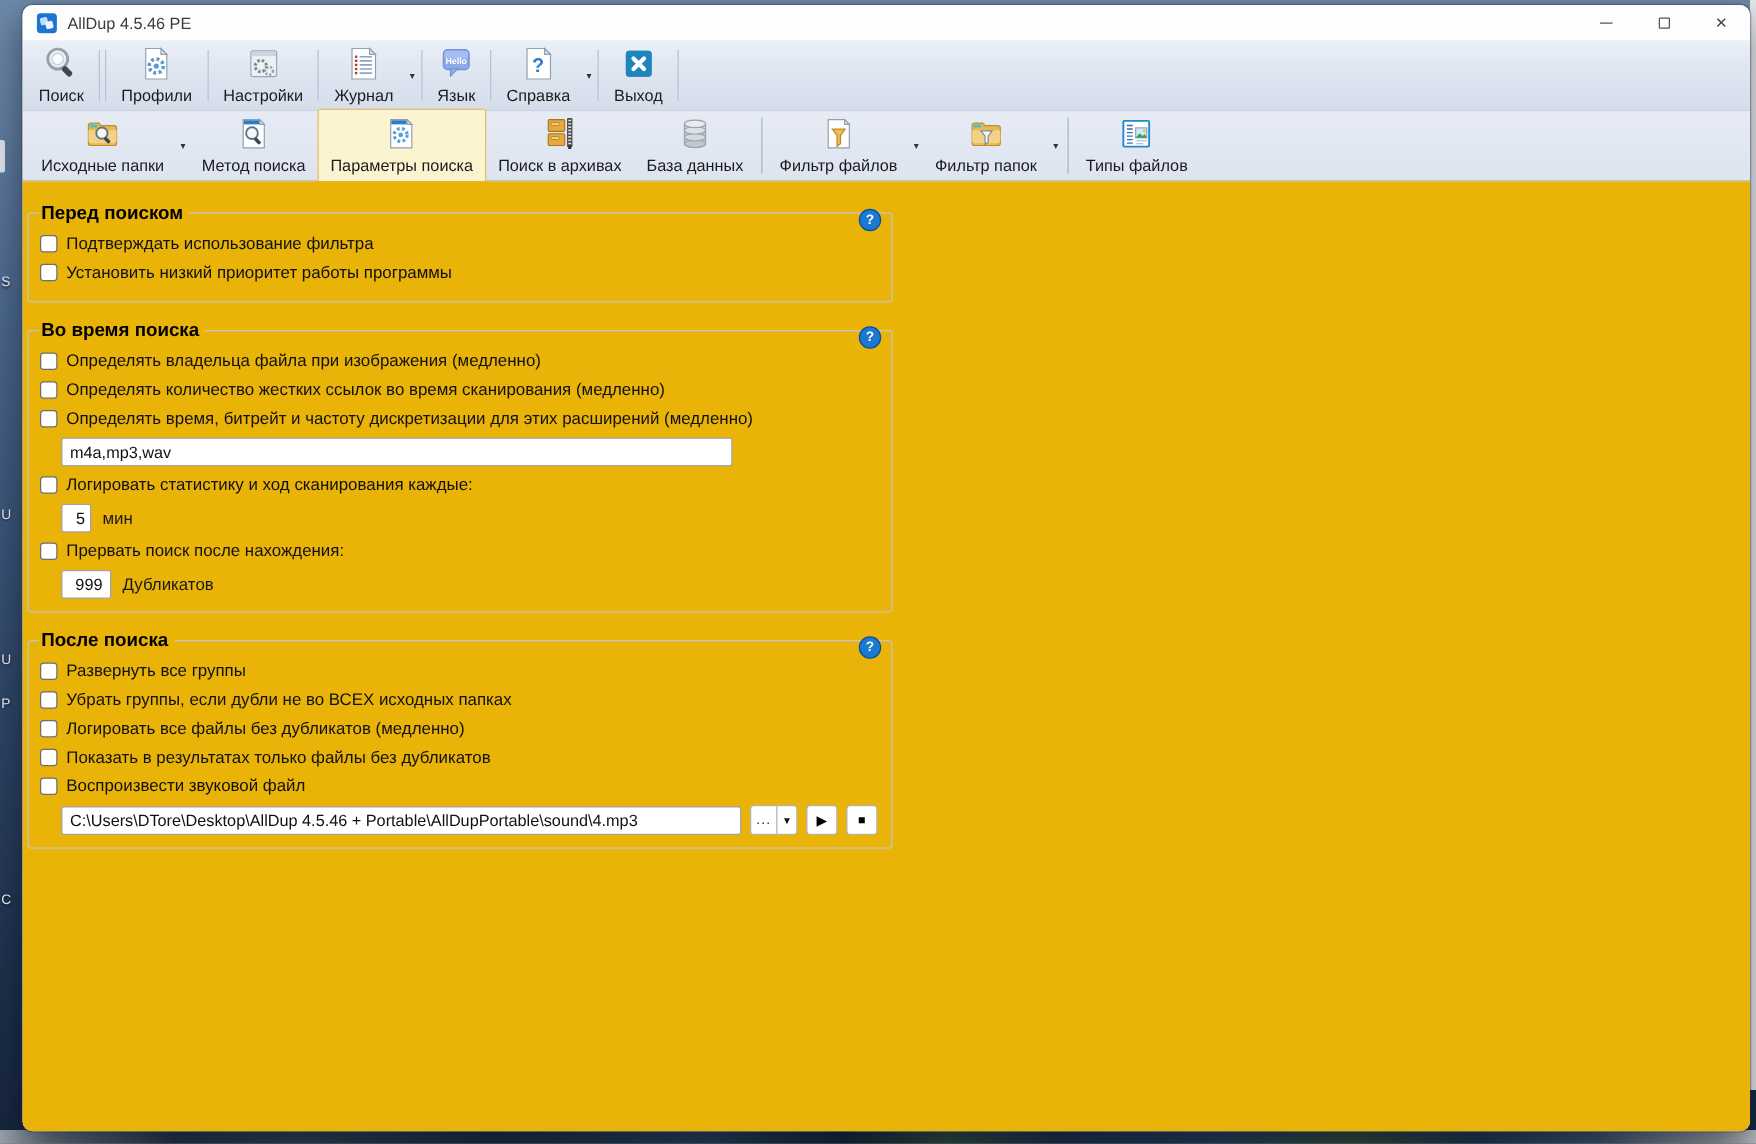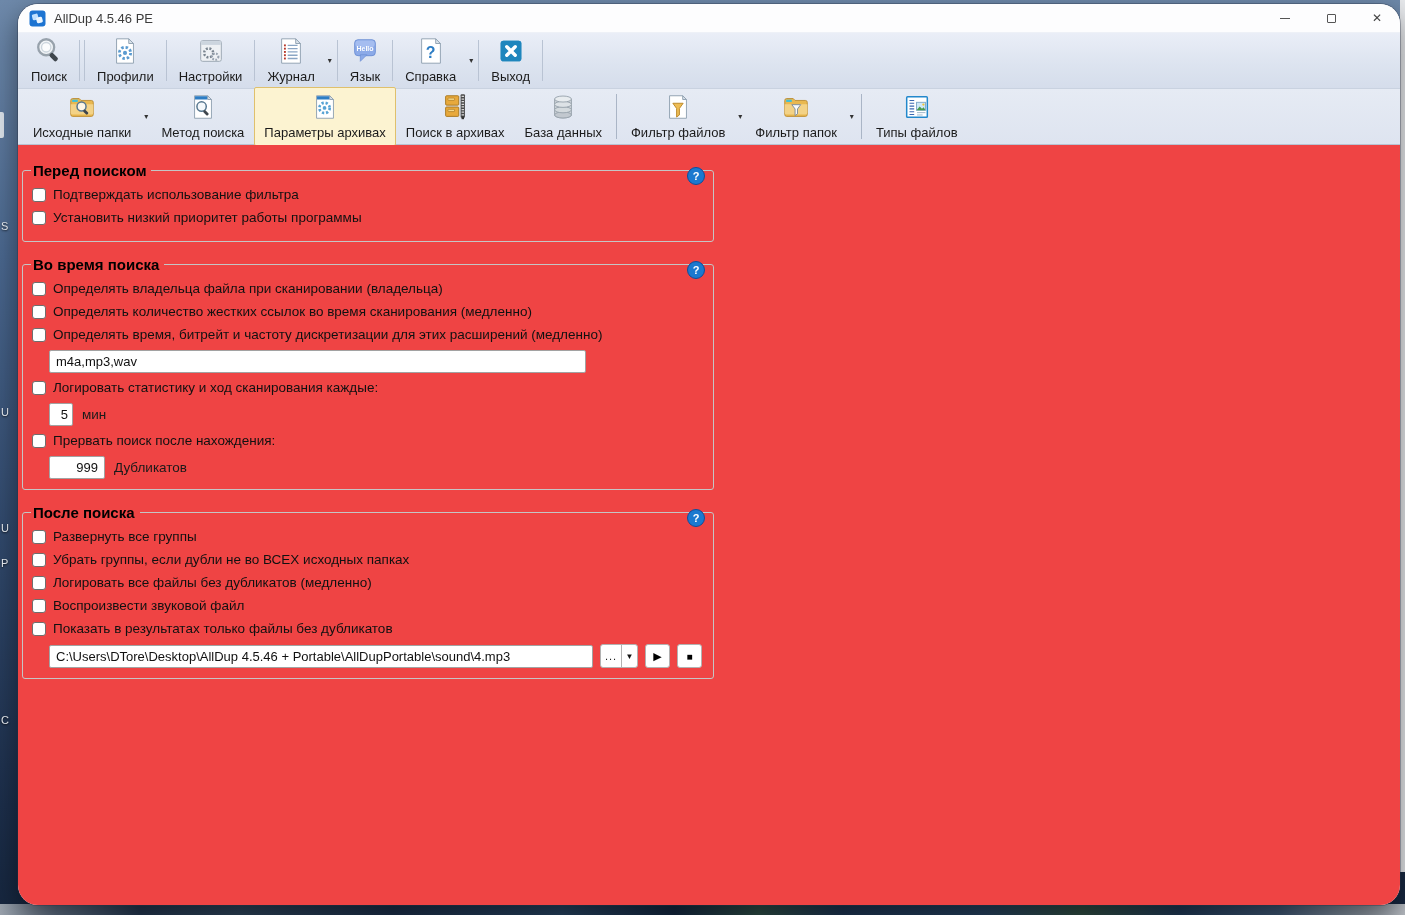--- a/index.html
+++ b/index.html
@@ -13,21 +13,21 @@
   .desktop-bottom {
     position: absolute; left: 0; bottom: 0; width: 100%; height: 11px;
     background: linear-gradient(90deg,#9aa2ac 0%,#5a6a7e 4%,#23364e 10%,#2c4258 17%,#1b2e48 28%,#25415e 40%,#14273f 48%,#2c4a44 54%,#1c3350 60%,#243f5c 70%,#2e4a40 77%,#1f3854 84%,#3c5470 91%,#8a94a0 97%,#b8bcc2 100%);
   }
   .right-sliver { position: absolute; right: 0; top: 0; width: 5px; height: 872px; background: #e7e9ec; }
   .icon-notch { position: absolute; left: 0; top: 112px; width: 4px; height: 26px; background: #e9edf2; border-radius: 0 2px 2px 0; opacity: .9; }
   .desk-letter { position: absolute; left: 1px; color: #eef2f7; font-size: 11px; text-shadow: 0 1px 2px rgba(0,0,0,.7); }
 
   .window {
     position: absolute; left: 18px; top: 4px; width: 1382px; height: 901px;
-    background: #fff; border-radius: 20px;
+    background: #fff; border-radius: 8px;
     box-shadow: 0 0 0 1px rgba(40,50,70,.35), 0 10px 28px rgba(0,0,0,.45);
     display: flex; flex-direction: column; overflow: hidden;
   }
 
   
   .titlebar { height: 28px; background: #fdfdfe; display: flex; align-items: center; padding-left: 11px; flex: none; }
   .app-icon { width: 17px; height: 17px; flex: none; }
   .titlebar .title { margin-left: 8px; font-size: 13px; color: #3c3c3c; }
   .win-controls { margin-left: auto; display: flex; height: 100%; }
   .win-btn { width: 46px; height: 100%; display: flex; align-items: center; justify-content: center; color: #555; }
@@ -48,35 +48,35 @@
   }
   .tb-group { display: flex; align-items: center; }
   .tb-btn { display: flex; flex-direction: column; align-items: center; justify-content: flex-end; gap: 3px; padding: 4px 9px 5px; font-size: 13px; color: #1b1b1b; white-space: nowrap; border: 1px solid transparent; border-radius: 2px; }
   .tb-btn svg { display: block; }
   .tb-btn.active { background: #fcf3d1; border-color: #dfc06c; }
   .dd-arrow { font-size: 8px; color: #333; padding: 0 3px; }
   .tb-sep { width: 1px; background: #b9c3d3; margin: 7px 2px; }
   .tb-sep2 { width: 1px; background: #aab5c6; margin: 5px 4px; }
 
   
-  .client { flex: 1; background: #ef4444; padding: 17px 0 0 4px; overflow: hidden; }
+  .client { flex: 1; background: #eab308; padding: 17px 0 0 4px; overflow: hidden; }
 
   fieldset.grp { width: 692px; border: 1px solid #c5c5c5; border-radius: 3px; margin: 0 0 14px 0; padding: 1px 10px 8px 8px; position: relative; }
   fieldset.grp legend { font-weight: 700; font-size: 15px; color: #000; padding: 0 5px 0 2px; }
   .help-badge { position: absolute; top: -12px; right: 8px; width: 18px; height: 18px; border-radius: 50%; background: #1b79cf; border: 1.5px solid #0c4e9c; color: #fff; font-weight: 700; font-size: 11px; display: flex; align-items: center; justify-content: center; }
 
   .chk-row { display: flex; align-items: center; gap: 7px; margin: 7px 0 8px 1px; }
   .chk { width: 14px; height: 14px; flex: none; border: 1px solid #6e6e6e; border-radius: 3px; background: #fff; }
   .chk-label { color: #111; }
 
   .txt { height: 23px; border: 1px solid #a2a2a2; border-radius: 2px; background: #fff; font-family: "Liberation Sans", sans-serif; font-size: 13px; color: #111; padding: 0 6px; outline: none; }
   .indent-row { margin: 2px 0 6px 18px; display: flex; align-items: center; gap: 9px; }
   .ext-input { width: 537px; }
   .min-input { width: 24px; text-align: right; padding: 0 4px; }
-  .dup-input { width: 56px; text-align: right; padding: 0 6px; }
+  .dup-input { width: 40px; text-align: right; padding: 0 6px; }
   .path-input { width: 544px; }
 
   .split-btn { height: 24px; display: flex; align-items: stretch; border: 1px solid #b2b2b2; border-radius: 3px; background: #fff; overflow: hidden; }
   .split-main { width: 20px; display: flex; align-items: center; justify-content: center; font-size: 11px; color: #222; letter-spacing: 1px; }
   .split-sep { width: 1px; background: #b2b2b2; }
   .split-dd { width: 15px; display: flex; align-items: center; justify-content: center; font-size: 8px; color: #111; }
   .sq-btn { width: 25px; height: 24px; border: 1px solid #b2b2b2; border-radius: 3px; background: #fff; display: flex; align-items: center; justify-content: center; font-size: 10px; color: #000; }
   .sq-btn.play { font-size: 11px; }
 </style>
 </head>
@@ -263,21 +263,21 @@
         <div class="tb-btn active">
           <span>
             <svg viewBox="0 0 32 32" width="30" height="30">
               <path d="M7 4 h14 l4 4 v20 H7 z" fill="#fff" stroke="#8fa0b0"></path>
               <path d="M21 4 l4 4 h-4 z" fill="#dde5ec" stroke="#8fa0b0"></path>
               <rect x="7.5" y="4.5" width="13" height="3.5" fill="#2d7dc4"></rect>
               <circle cx="15.5" cy="17" r="5.5" fill="none" stroke="#57a3d4" stroke-width="2.8" stroke-dasharray="2.4 2"></circle>
               <circle cx="15.5" cy="17" r="2" fill="#57a3d4"></circle>
             </svg>
           </span>
-          <span>Параметры архивах</span>
+          <span>Параметры поиска</span>
         </div>
       </div>
       <div class="tb-group">
         <div class="tb-btn">
           <span>
             <svg viewBox="0 0 32 32" width="30" height="30">
               <rect x="6" y="4" width="14" height="10" rx="1" fill="#e8a93c" stroke="#a8761f"></rect>
               <rect x="8.5" y="6.5" width="7" height="2.4" rx="0.6" fill="#f7d98a" stroke="#a8761f" stroke-width="0.7"></rect>
               <rect x="6" y="16" width="14" height="10" rx="1" fill="#e8a93c" stroke="#a8761f"></rect>
               <rect x="8.5" y="18.5" width="7" height="2.4" rx="0.6" fill="#f7d98a" stroke="#a8761f" stroke-width="0.7"></rect>
@@ -372,21 +372,21 @@
           <span class="chk"></span>
           <span class="chk-label">Установить низкий приоритет работы программы</span>
         </div>
       </fieldset>
 
       <fieldset class="grp">
         <legend>Во время поиска</legend>
         <div class="help-badge">?</div>
         <div class="chk-row">
           <span class="chk"></span>
-          <span class="chk-label">Определять владельца файла при сканировании (владельца)</span>
+          <span class="chk-label">Определять владельца файла при изображения (медленно)</span>
         </div>
         <div class="chk-row">
           <span class="chk"></span>
           <span class="chk-label">Определять количество жестких ссылок во время сканирования (медленно)</span>
         </div>
         <div class="chk-row">
           <span class="chk"></span>
           <span class="chk-label">Определять время, битрейт и частоту дискретизации для этих расширений (медленно)</span>
         </div>
         <div class="indent-row">
@@ -420,25 +420,25 @@
         <div class="chk-row">
           <span class="chk"></span>
           <span class="chk-label">Убрать группы, если дубли не во ВСЕХ исходных папках</span>
         </div>
         <div class="chk-row">
           <span class="chk"></span>
           <span class="chk-label">Логировать все файлы без дубликатов (медленно)</span>
         </div>
         <div class="chk-row">
           <span class="chk"></span>
+          <span class="chk-label">Показать в результатах только файлы без дубликатов</span>
+        </div>
+        <div class="chk-row">
+          <span class="chk"></span>
           <span class="chk-label">Воспроизвести звуковой файл</span>
-        </div>
-        <div class="chk-row">
-          <span class="chk"></span>
-          <span class="chk-label">Показать в результатах только файлы без дубликатов</span>
         </div>
         <div class="indent-row" style="margin-bottom:2px">
           <input class="txt path-input" type="text" value="C:\Users\DTore\Desktop\AllDup 4.5.46 + Portable\AllDupPortable\sound\4.mp3" style="">
           <div class="split-btn" style="margin-left:-2px">
             <span class="split-main">...</span>
             <span class="split-sep"></span>
             <span class="split-dd">▼</span>
           </div>
           <div class="sq-btn play" style="margin-left:-2px">
             <span>▶</span>

